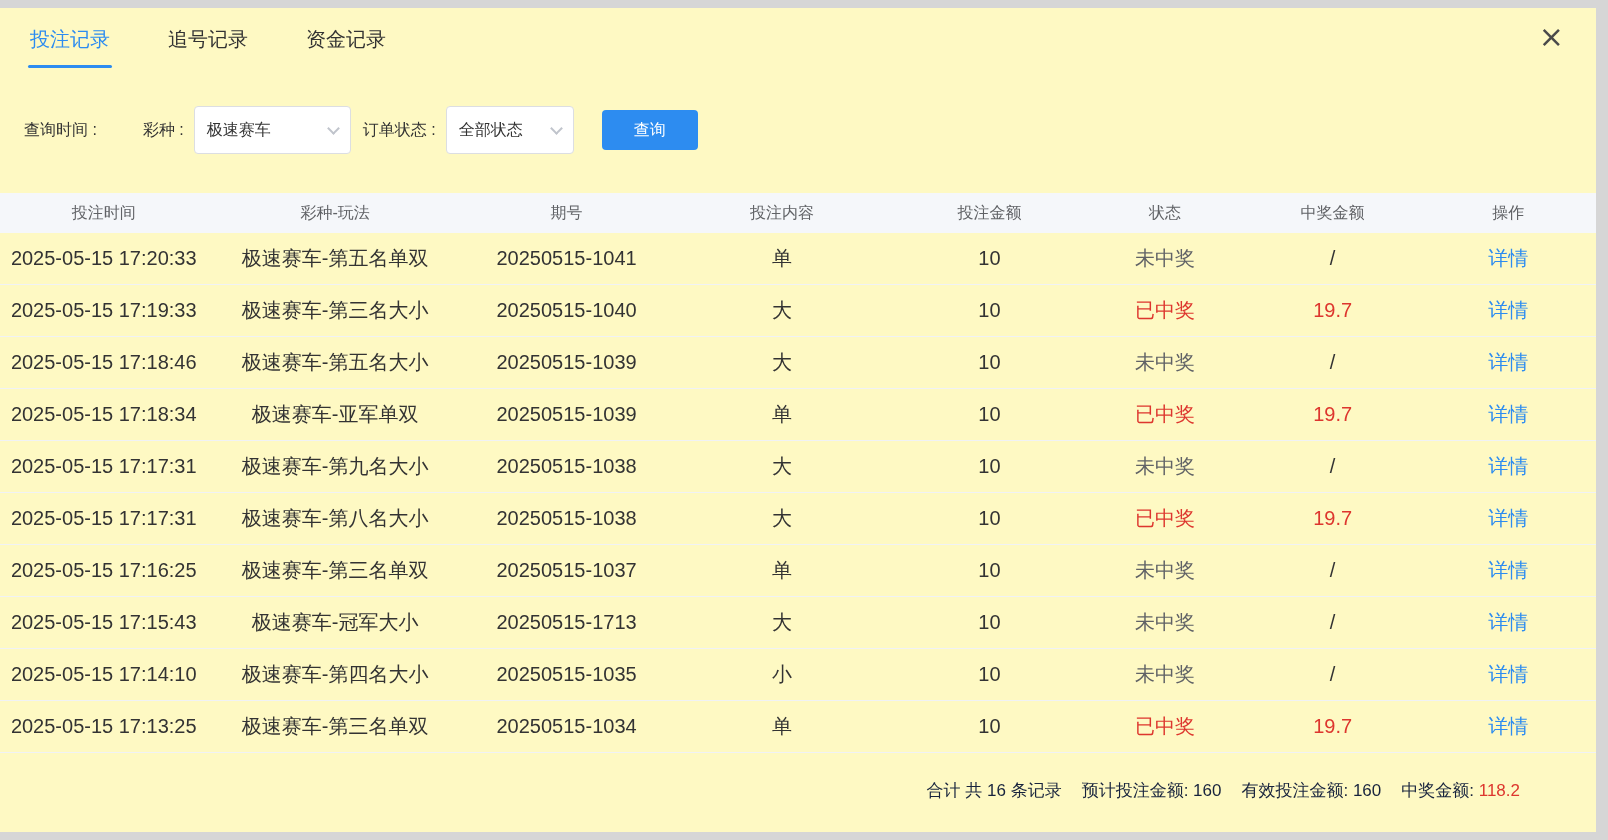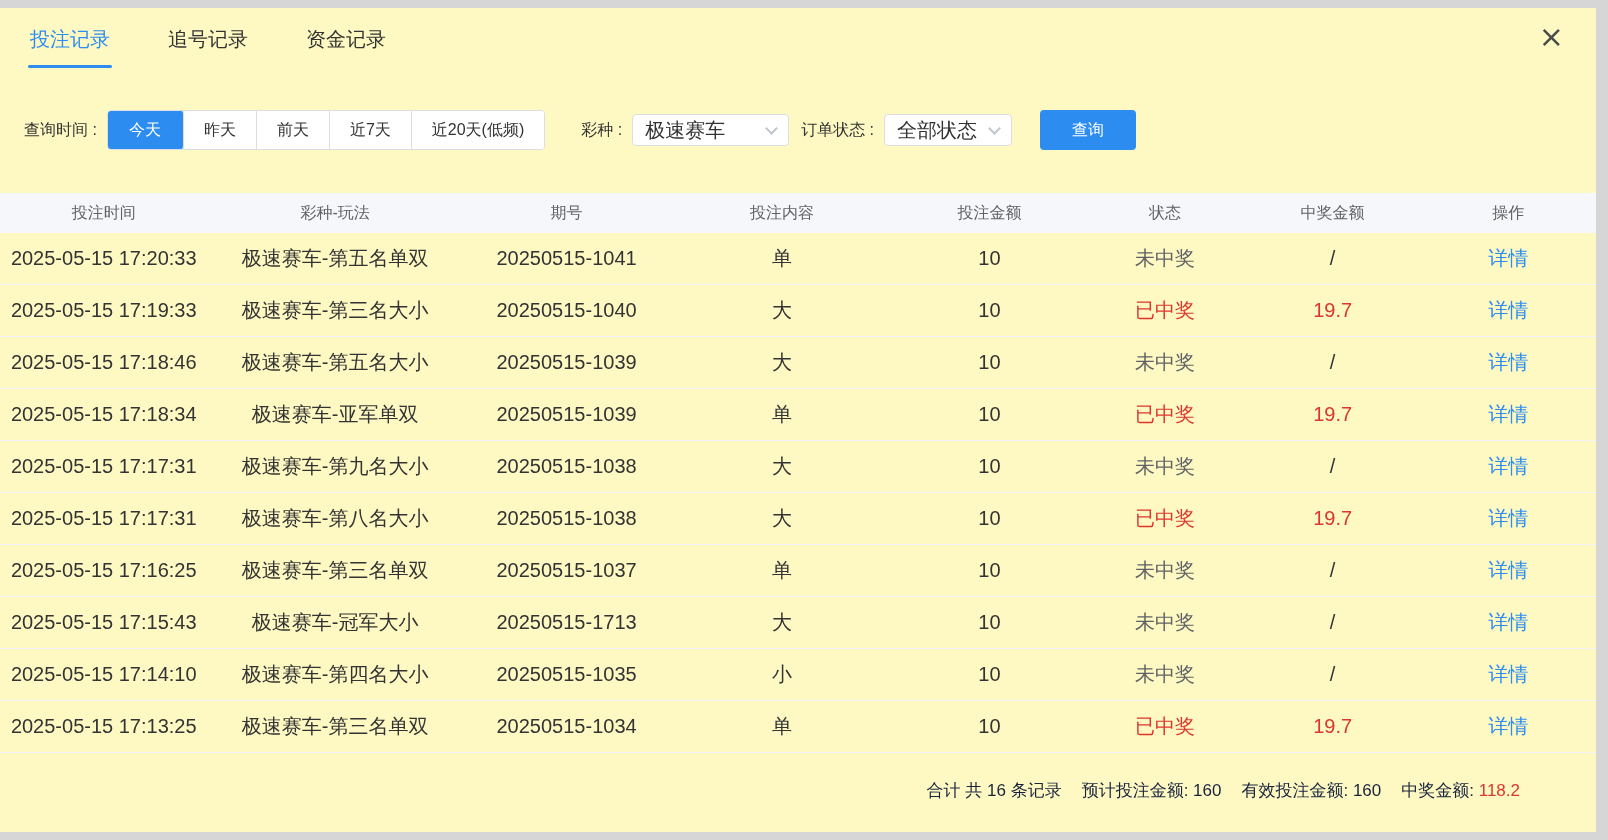--- a/index.html
+++ b/index.html
@@ -44,22 +44,22 @@
     padding:0 20px; line-height:38px; font-size:16px; color:#333;
     border-left:1px solid #dcdee2; cursor:pointer; white-space:nowrap; background:#fff;
   }
   .topt:first-child { border-left:none; }
   .topt.active {
     background:#2d8cf0; color:#fff; border-radius:4px; line-height:40px;
     margin:-1px 0 -1px -1px; padding:0 22px;
   }
   .select {
     display:flex; align-items:center; justify-content:space-between;
-    height:32px; border:1px solid #dcdee2; border-radius:4px;
-    padding:0 12px; font-size:20px; color:#333; background:#fff; cursor:pointer;
+    height:48px; border:1px solid #dcdee2; border-radius:4px;
+    padding:0 12px; font-size:16px; color:#333; background:#fff; cursor:pointer;
   }
   .select.lottery { width:157px; }
   .select.status  { width:128px; }
   .chev {
     width:9px; height:9px; margin-top:-4px;
     border-right:2px solid #c0c4cc; border-bottom:2px solid #c0c4cc;
     transform:rotate(45deg);
   }
   .search-btn {
     width:96px; height:40px; margin-left:28px;
@@ -99,27 +99,20 @@
 
   <div class="tabbar">
     <div class="tab active">投注记录</div>
     <div class="tab">追号记录</div>
     <div class="tab">资金记录</div>
     <div class="close">×</div>
   </div>
 
   <div class="filters">
     <span class="flabel">查询时间 :</span>
-    <div class="timegroup">
-        <div class="topt active">今天</div>
-        <div class="topt">昨天</div>
-        <div class="topt">前天</div>
-        <div class="topt">近7天</div>
-        <div class="topt">近20天(低频)</div>
-      </div>
 
     <span class="flabel gap-lottery">彩种 :</span>
     <div class="select lottery">
       <span>极速赛车</span>
       <span class="chev"></span>
     </div>
 
     <span class="flabel gap-status">订单状态 :</span>
     <div class="select status">
       <span>全部状态</span>

